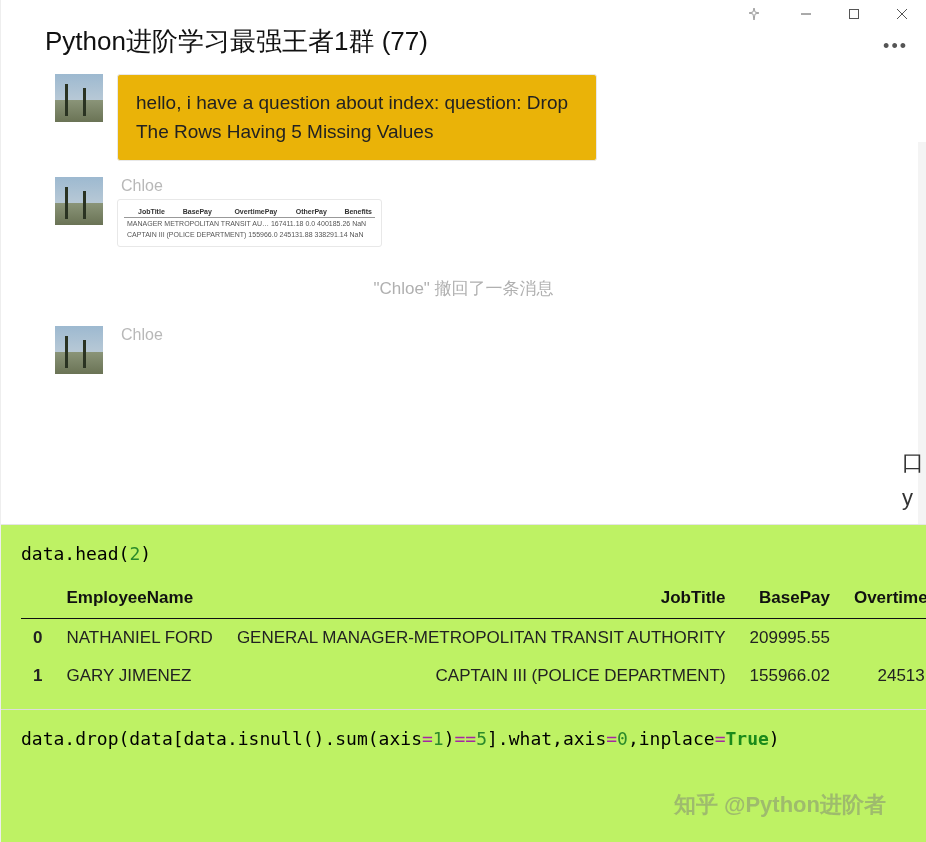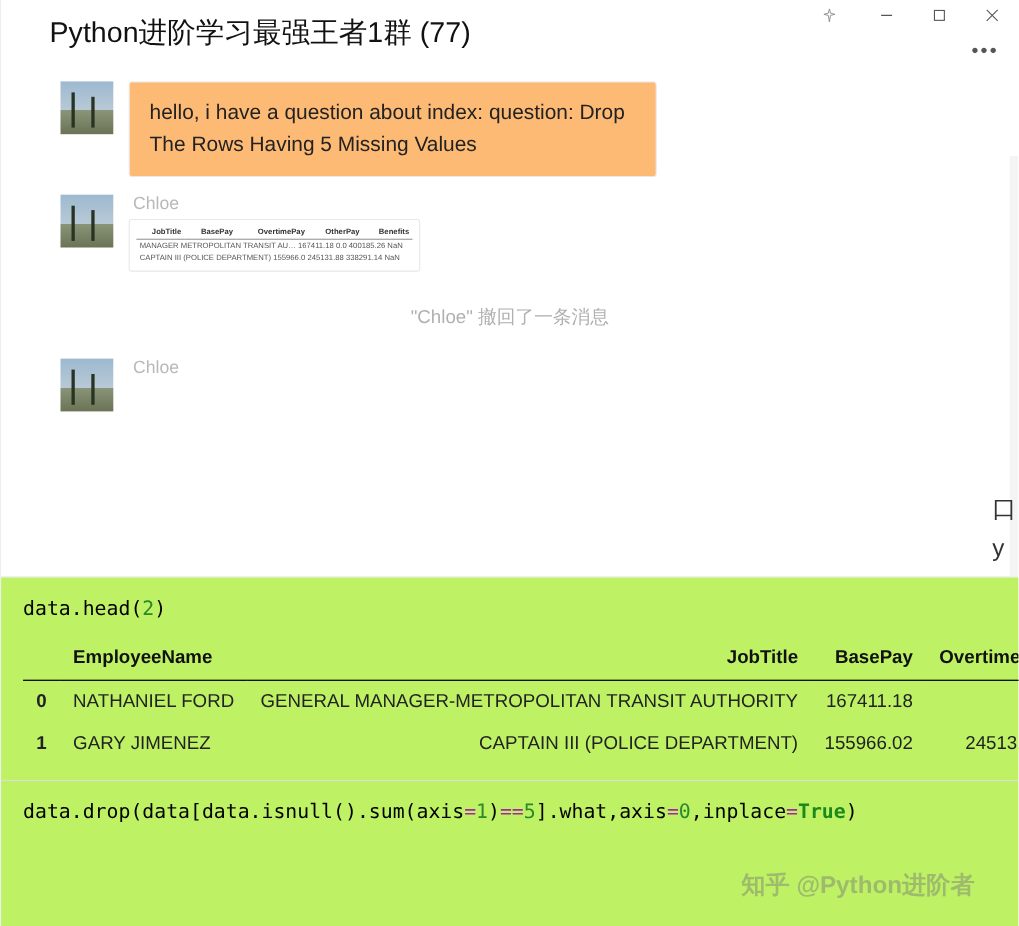--- a/index.html
+++ b/index.html
@@ -13,21 +13,21 @@
     }
     .window {
       width: 100%;
       height: 100%;
       display: flex;
       flex-direction: column;
       border-left: 1px solid #eee;
     }
     .titlebar {
       display: flex;
-      align-items: flex-start;
+      align-items: center;
       padding: 0;
       position: relative;
       height: 70px;
     }
     .window-title {
       font-size: 26px;
       font-weight: 400;
       color: #111;
       padding: 12px 0 0 44px;
     }
@@ -95,21 +95,21 @@
       flex-direction: column;
       gap: 4px;
       max-width: 480px;
     }
     .sender-name {
       font-size: 16px;
       color: #b8b8b8;
       padding-left: 4px;
     }
     .bubble {
-      background: #fdba74;
+      background: #eab308;
       border: 1px solid #e8e8e8;
       border-radius: 3px;
       padding: 14px 18px;
       font-size: 19px;
       line-height: 1.5;
       color: #222;
     }
     .thumb {
       background: #fff;
       border: 1px solid #e8e8e8;
@@ -317,21 +317,21 @@
           <th>BasePay</th>
           <th>OvertimePay</th>
 
         </tr>
       </thead>
       <tbody>
         <tr>
           <td>0</td>
           <td style="text-align:left">NATHANIEL FORD</td>
           <td>GENERAL MANAGER-METROPOLITAN TRANSIT AUTHORITY</td>
-          <td>167411.18</td>
+          <td>209995.55</td>
           <td>0.0</td>
 
         </tr>
         <tr>
           <td>1</td>
           <td style="text-align:left">GARY JIMENEZ</td>
           <td>CAPTAIN III (POLICE DEPARTMENT)</td>
           <td>155966.02</td>
           <td>245131.88</td>
 

